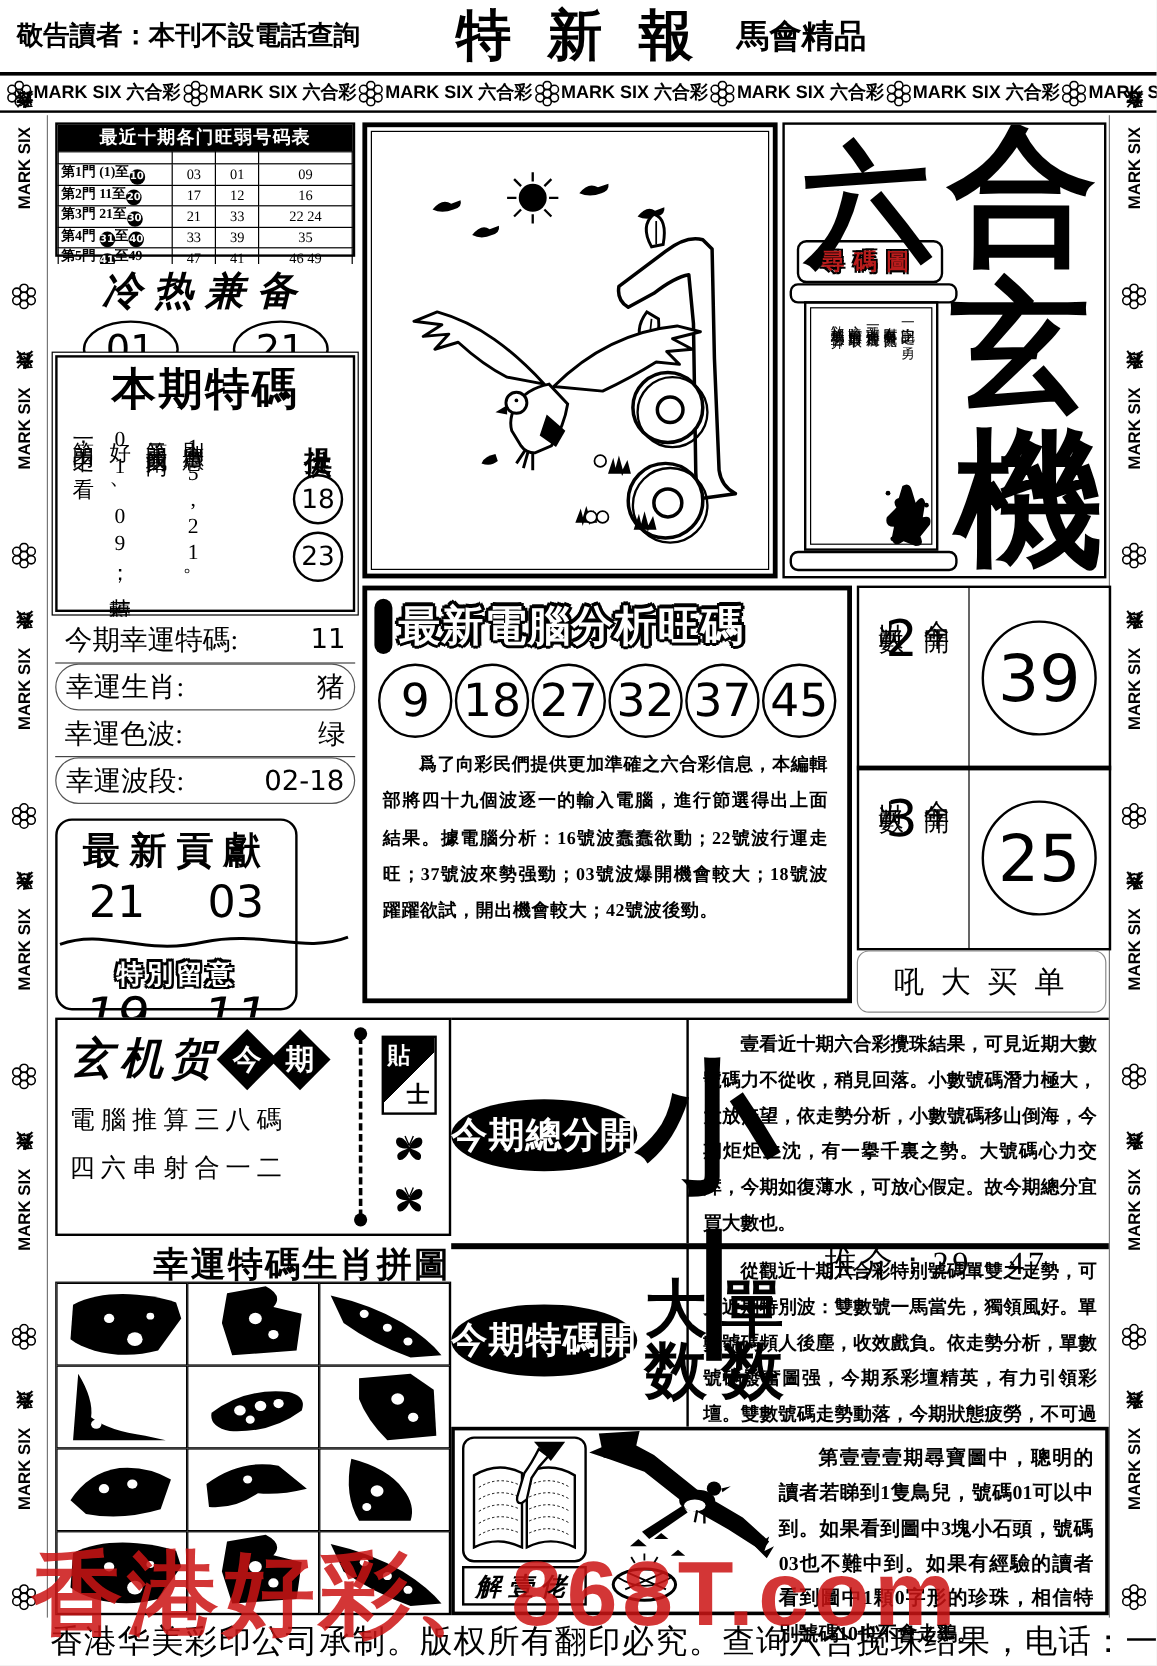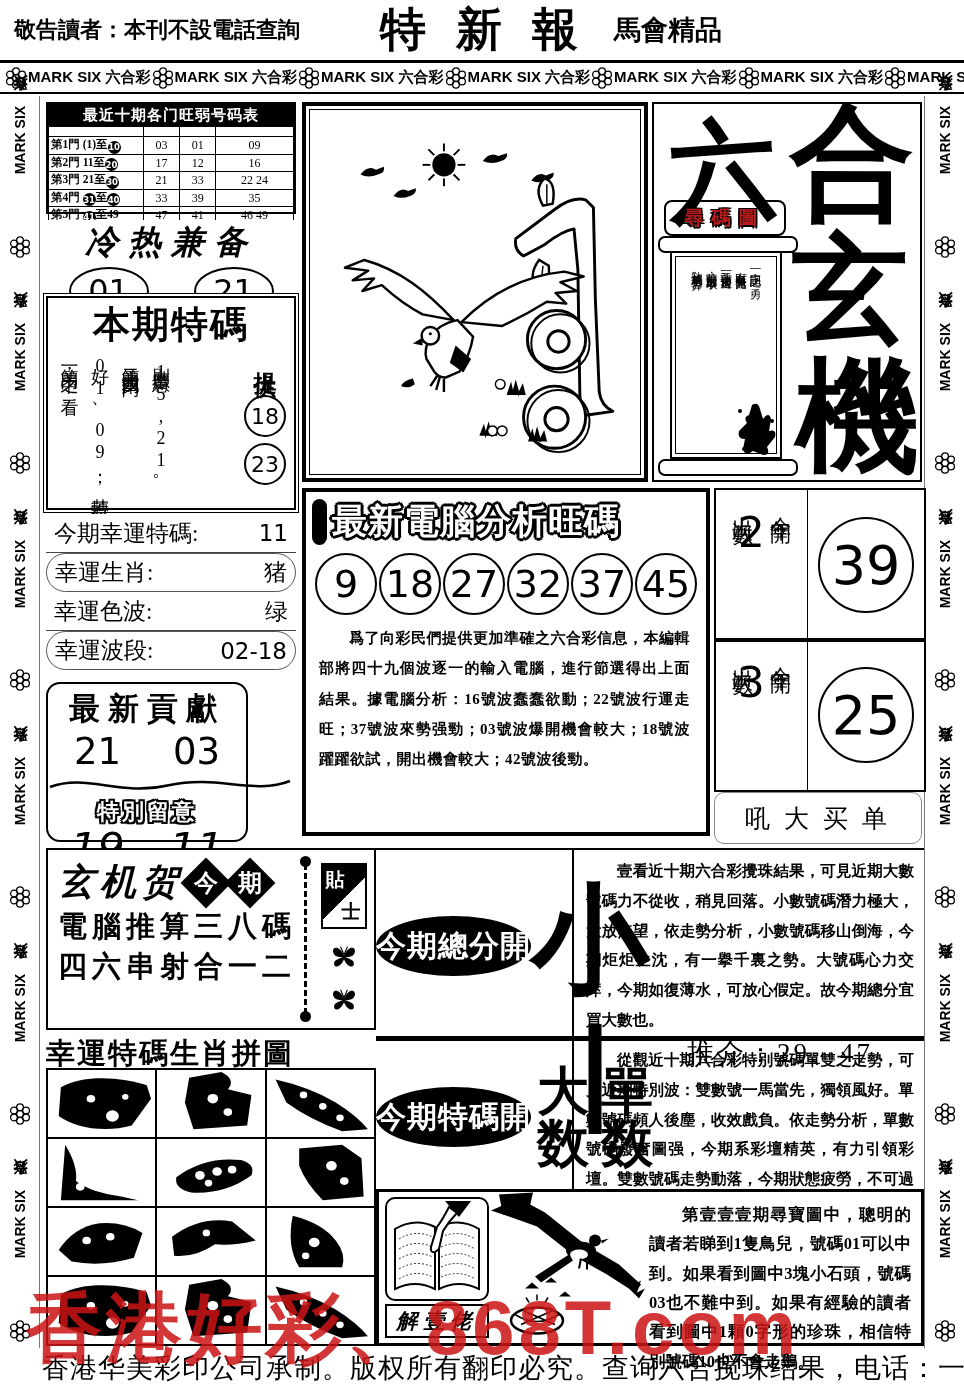--- a/index.html
+++ b/index.html
@@ -68,33 +68,33 @@
   #contrib .nums2{display:flex;justify-content:space-around;font-size:43px;font-family:"DejaVu Sans",sans-serif;
                   font-style:italic;margin-top:-4px;}
   
   #xuanji{left:6px;top:752px;width:330px;height:182px;border:2px solid #000;display:flex;}
   #xj-main{flex:1;padding:8px 2px 0 10px;}
   #xj-l1{display:flex;align-items:center;}
   #xj-script{font-size:36px;font-weight:900;font-style:italic;letter-spacing:6px;}
   .diamond{width:36px;height:36px;background:#000;transform:rotate(45deg);display:flex;align-items:center;
            justify-content:center;margin:0 4px;}
   .diamond span{transform:rotate(-45deg);color:#fff;font-size:24px;font-weight:bold;}
-  .xj-line{font-size:29px;font-weight:700;letter-spacing:5px;margin-top:0;white-space:nowrap;}
+  .xj-line{font-size:21px;font-weight:400;letter-spacing:5px;margin-top:12px;white-space:nowrap;}
   #xj-dash{width:0;border-left:3px dashed #000;margin:14px 6px;position:relative;}
   #xj-dash::before,#xj-dash::after{content:"";position:absolute;left:-7px;width:11px;height:11px;border-radius:50%;background:#000;}
   #xj-dash::before{top:-8px;} #xj-dash::after{bottom:-8px;}
   #xj-icons{width:58px;display:flex;flex-direction:column;align-items:center;justify-content:space-around;padding:6px 4px;}
   #tip-icon{width:42px;height:62px;border:2px solid #000;position:relative;
             background:linear-gradient(135deg,#000 52%,#fff 52%);}
   #tip-icon .c1{position:absolute;left:3px;top:2px;color:#fff;font-size:19px;font-weight:bold;}
   #tip-icon .c2{position:absolute;right:4px;bottom:2px;color:#000;font-size:19px;font-weight:bold;}
   .butterfly{width:34px;height:30px;}
   
   #puzzle{left:6px;top:938px;width:330px;height:312px;}
-  #puzzle .ttl{font-size:29px;font-weight:900;text-align:left;letter-spacing:2px;height:34px;}
+  #puzzle .ttl{font-size:29px;font-weight:900;text-align:right;letter-spacing:2px;height:34px;}
   #puzzle-grid{display:grid;grid-template-columns:repeat(3,1fr);grid-template-rows:repeat(4,69px);
                border:1px solid #000;}
   .pz-cell{border:1px solid #000;overflow:hidden;}
   .pz-cell svg{width:100%;height:100%;}
   
   #drawing{left:262px;top:6px;width:346px;height:380px;border:4px solid #000;padding:3px;}
   #drawing .inner{border:1px solid #000;width:100%;height:100%;box-sizing:border-box;}
   
   #liuhe{left:612px;top:6px;width:270px;height:380px;border:2px solid #000;overflow:hidden;}
   .liu-char{position:absolute;font-weight:900;font-family:"Liberation Serif",serif;line-height:1;}

